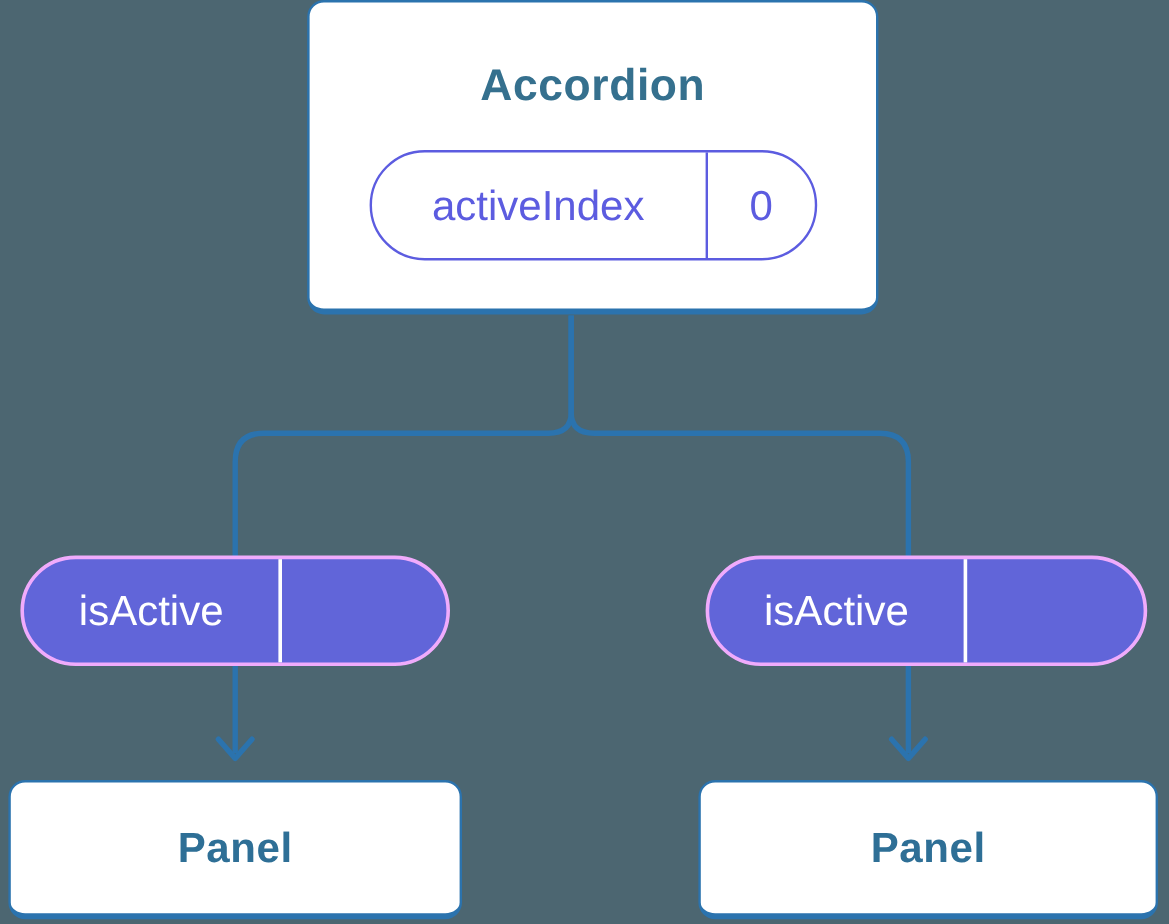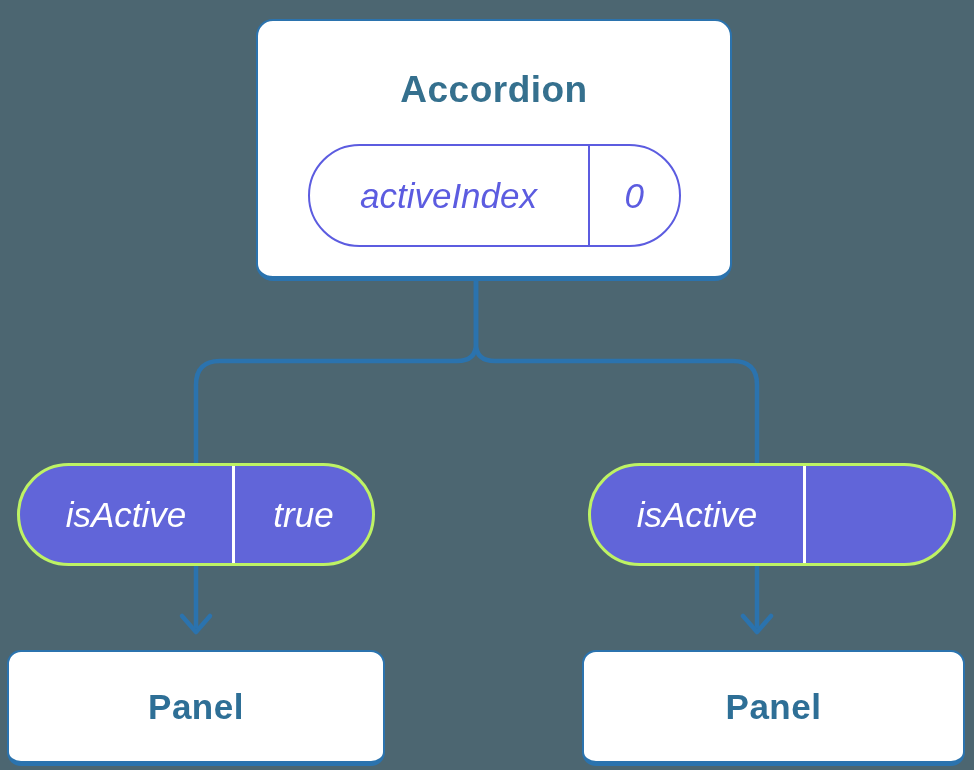--- a/index.html
+++ b/index.html
@@ -40,25 +40,24 @@
 
   
   .card{
     position:absolute;
     background: var(--card-bg);
     border:2px solid var(--line-blue);
     border-bottom-width:5px;
     border-radius:14px;
   }
   .root-card{
-    left:256px; top:19px;
+    left:256px; top:0;
     width:476px; height:262px;
     display:flex; flex-direction:column;
     align-items:center;
-    border-radius:17px;
   }
   .card-title{
     margin-top:50px;
     font-size:37px;
     font-weight:600;
     letter-spacing:0.5px;
     color: var(--heading-blue);
     line-height:1;
   }
   .panel-card{
@@ -69,25 +68,24 @@
   .panel-label{
     font-size:35px;
     font-weight:600;
     letter-spacing:0.5px;
     color: var(--panel-blue);
   }
 
   
   .pill{
     position:absolute;
-    height:103px;
+    height:92px;
     border-radius:60px;
     display:grid;
     align-items:center;
-    font-style:italic;
   }
   .pill .cell{
     display:flex; align-items:center; justify-content:center;
     height:100%;
     font-size:35px;
     line-height:1;
   }
   .pill .divider{ height:100%; }
 
   .pill-outline{
@@ -96,21 +94,21 @@
     width:373px;
     border:2.5px solid var(--pill-outline-purple);
     background:transparent;
     grid-template-columns: 278px 2.5px 1fr;
     color: var(--pill-outline-purple);
   }
   .pill-outline .divider{ background: var(--pill-outline-purple); }
 
   .pill-filled{
     background: var(--pill-purple);
-    border:3px solid #bef264;
+    border:3px solid #f0abfc;
     grid-template-columns: 212px 3px 1fr;
     color:#FFFFFF;
   }
   .pill-filled .divider{ background:#FFFFFF; }
   .pill-left{  left:17px;  top:463px; width:358px; }
   .pill-right{ left:588px; top:463px; width:368px; }
 </style>
 </head>
 <body>
 
@@ -128,21 +126,20 @@
     <div class="pill pill-outline">
       <div class="cell">activeIndex</div>
       <div class="divider"></div>
       <div class="cell">0</div>
     </div>
   </div>
 
   <div class="pill pill-filled pill-left">
     <div class="cell">isActive</div>
     <div class="divider"></div>
-    <div class="cell">true</div>
   </div>
 
   <div class="pill pill-filled pill-right">
     <div class="cell">isActive</div>
     <div class="divider"></div>
   </div>
 
   <div class="card panel-card panel-left">
     <div class="panel-label">Panel</div>
   </div>

